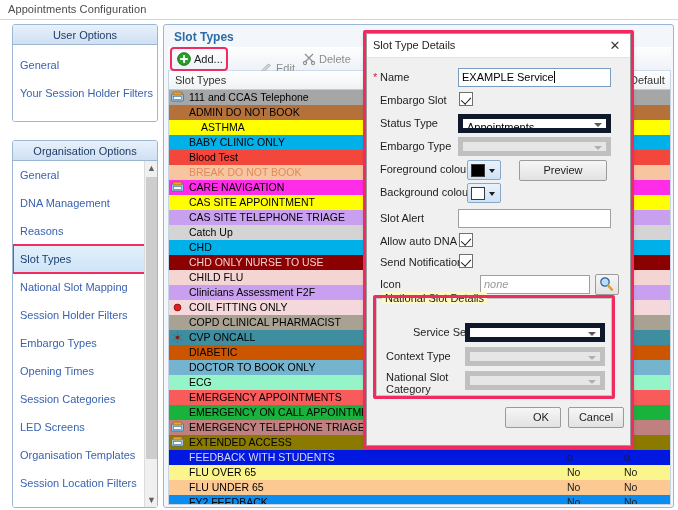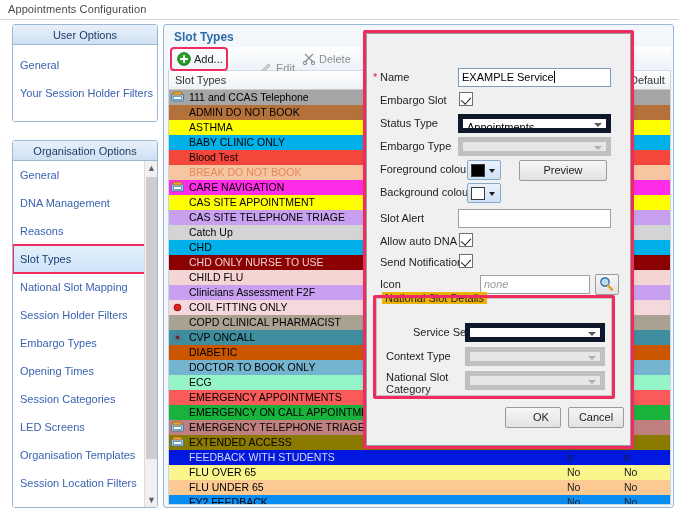--- a/index.html
+++ b/index.html
@@ -239,21 +239,21 @@
   }
   .iconbtn {
     position:absolute; width:24px; height:21px;
     background: linear-gradient(to bottom,#f6f6f6 0%,#e2e2e2 100%);
     border:1px solid #9b9b9b; border-radius:2px;
   }
   .group {
     position:absolute; border:1px solid #c4c4c4; background:#f0f0f0;
   }
   .group-title {
-    position:absolute; font-size:11px; color:#1d1d1d; background:#eab308;
+    position:absolute; font-size:11px; color:#1d1d1d; background:#fef9c3;
     padding:0 3px;
   }
   .group-outline {
     position:absolute; border:3px solid #ef2b60; border-radius:2px; pointer-events:none;
   }
 </style>
 </head>
 <body>
 
 <div id="app">
@@ -364,21 +364,21 @@
             <span class="label" style="color: rgb(0, 0, 0);">111 and CCAS Telephone</span>
             <span class="c2">o</span>
             <span class="c3">o</span>
           </div>
           <div class="row" style="background: rgb(181, 113, 58);">
             <span class="label" style="color: rgb(0, 0, 0);">ADMIN DO NOT BOOK</span>
             <span class="c2">o</span>
             <span class="c3">o</span>
           </div>
           <div class="row" style="background: rgb(255, 255, 0);">
-            <span class="label" style="color: rgb(0, 0, 0);">ASTHMA</span>
+            <span class="label" style="color: rgb(0, 0, 0); margin-left: 12px;">ASTHMA</span>
             <span class="c2">o</span>
             <span class="c3">o</span>
           </div>
           <div class="row" style="background: rgb(0, 176, 232);">
             <span class="label" style="color: rgb(0, 0, 0);">BABY CLINIC ONLY</span>
             <span class="c2">o</span>
             <span class="c3">o</span>
           </div>
           <div class="row" style="background: rgb(244, 71, 60);">
             <span class="label" style="color: rgb(0, 0, 0);">Blood Test</span>
@@ -522,20 +522,24 @@
           <div class="row" style="background: rgb(10, 140, 240);">
             <span class="label" style="color: rgb(0, 0, 0);">FY2 FEEDBACK</span>
             <span class="c2">No</span>
             <span class="c3">No</span>
           </div>
         </div>
     </div>
   </div>
 
   <div class="dialog">
+    <div class="dlg-titlebar">
+      <div class="dlg-title">Slot Type Details</div>
+      <div class="dlg-close">✕</div>
+    </div>
 
     <div class="req-star" style="left:6px; top:37px;">*</div>
     <div class="fld-label" style="left:13px; top:37px;">Name</div>
     <div class="txt" style="left:91px; top:34px; width:153px;"><span>EXAMPLE Service</span><span class="caret"></span></div>
 
     <div class="fld-label" style="left:13px; top:60px;">Embargo Slot</div>
     <div class="chk" style="left:92px; top:58px;"></div>
 
     <div class="fld-label" style="left:13px; top:83px;">Status Type</div>
     <div class="combo" style="left:91px; top:80px; width:153px;"><span>Appointments</span><span class="arw"></span></div>

